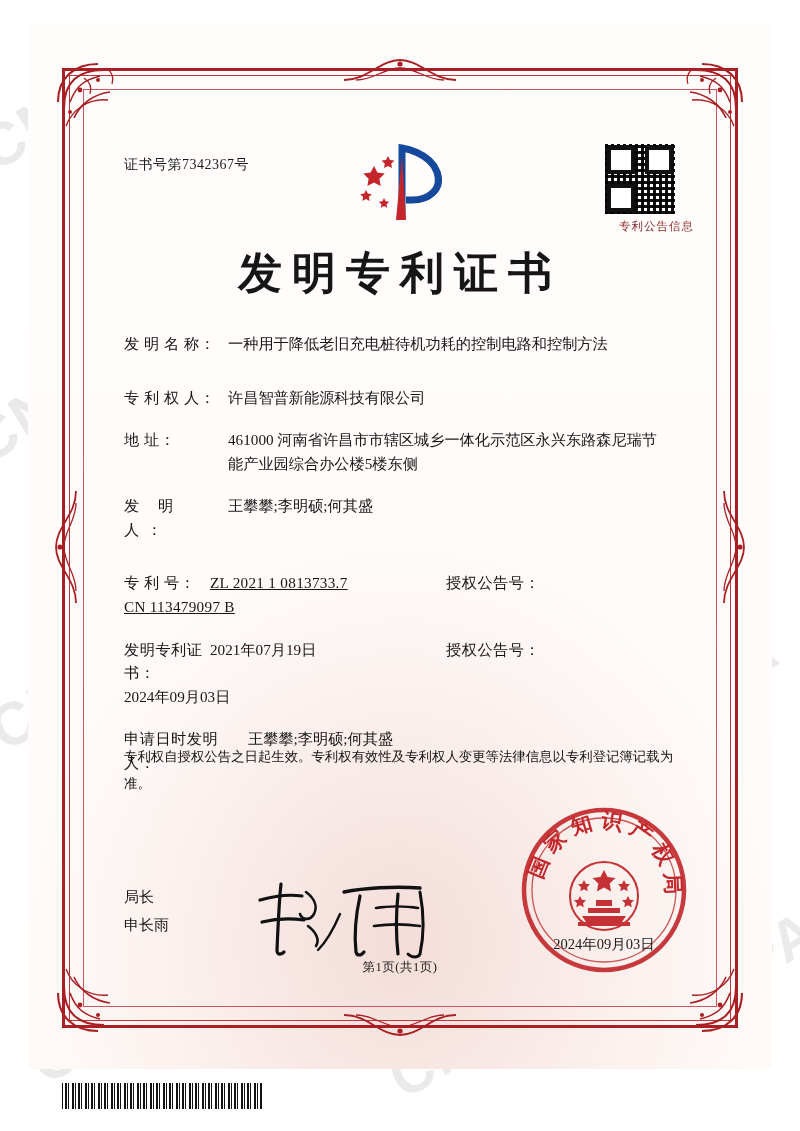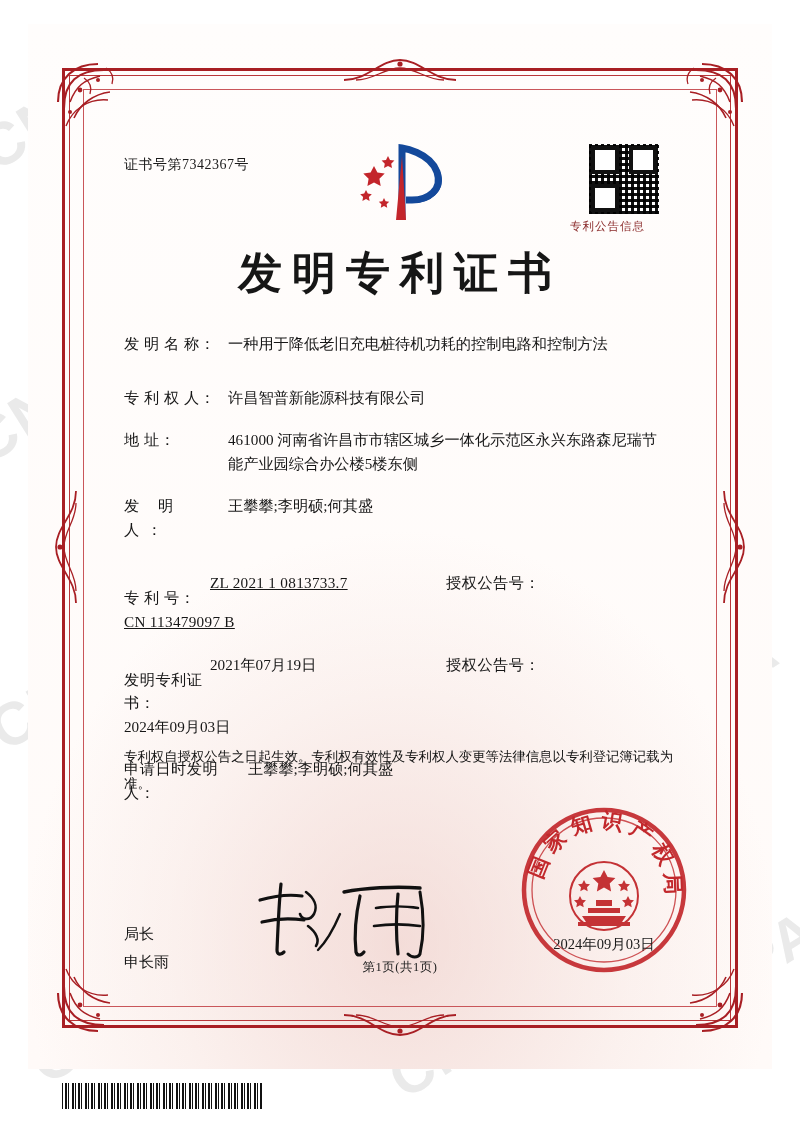--- a/index.html
+++ b/index.html
@@ -117,23 +117,23 @@
   .logo {
     position: absolute;
     left: 246px; top: 38px;
     width: 120px; height: 86px;
   }
   .logo svg { display: block; }
 
   
   .qr-block {
     position: absolute;
-    right: 24px; top: 40px;
+    right: 8px; top: 40px;
     width: 108px;
-    text-align: left;
+    text-align: right;
   }
   .qr {
     width: 70px; height: 70px;
     margin: 0 auto;
     background-color: #ffffff;
     background-image:
       repeating-linear-gradient(90deg, #111 0 3px, transparent 3px 6px),
       repeating-linear-gradient(0deg, #111 0 3px, transparent 3px 6px);
     background-blend-mode: multiply;
     position: relative;
@@ -193,21 +193,21 @@
     letter-spacing: 0.5px;
   }
   .row .label.sp {
     letter-spacing: 7.5px;
   }
   .row .value {
     display: inline-block;
     width: 440px;
     vertical-align: top;
   }
-  .row.two-col .label { width: 86px; margin-top: 15px; }
+  .row.two-col .label { width: 86px; }
   .row.two-col .value { width: 236px; }
   .row.two-col .label2 {
     display: inline-block;
     width: 104px;
     vertical-align: top;
     letter-spacing: 0.5px;
   }
   .row.two-col .value2 {
     display: inline-block;
     width: 170px;
@@ -228,21 +228,20 @@
   }
   .statement .p1 { text-indent: 1.8em; }
 
   
   .sig-label {
     position: absolute;
     left: 26px; top: 780px;
     font-size: 15px;
     line-height: 1.85;
     color: #141414;
-    margin-top: 37px;
   }
   .sig-hand {
     position: absolute;
     left: 150px; top: 770px;
     width: 230px; height: 90px;
   }
   .sig-hand svg { display: block; }
 
   
   .seal {

